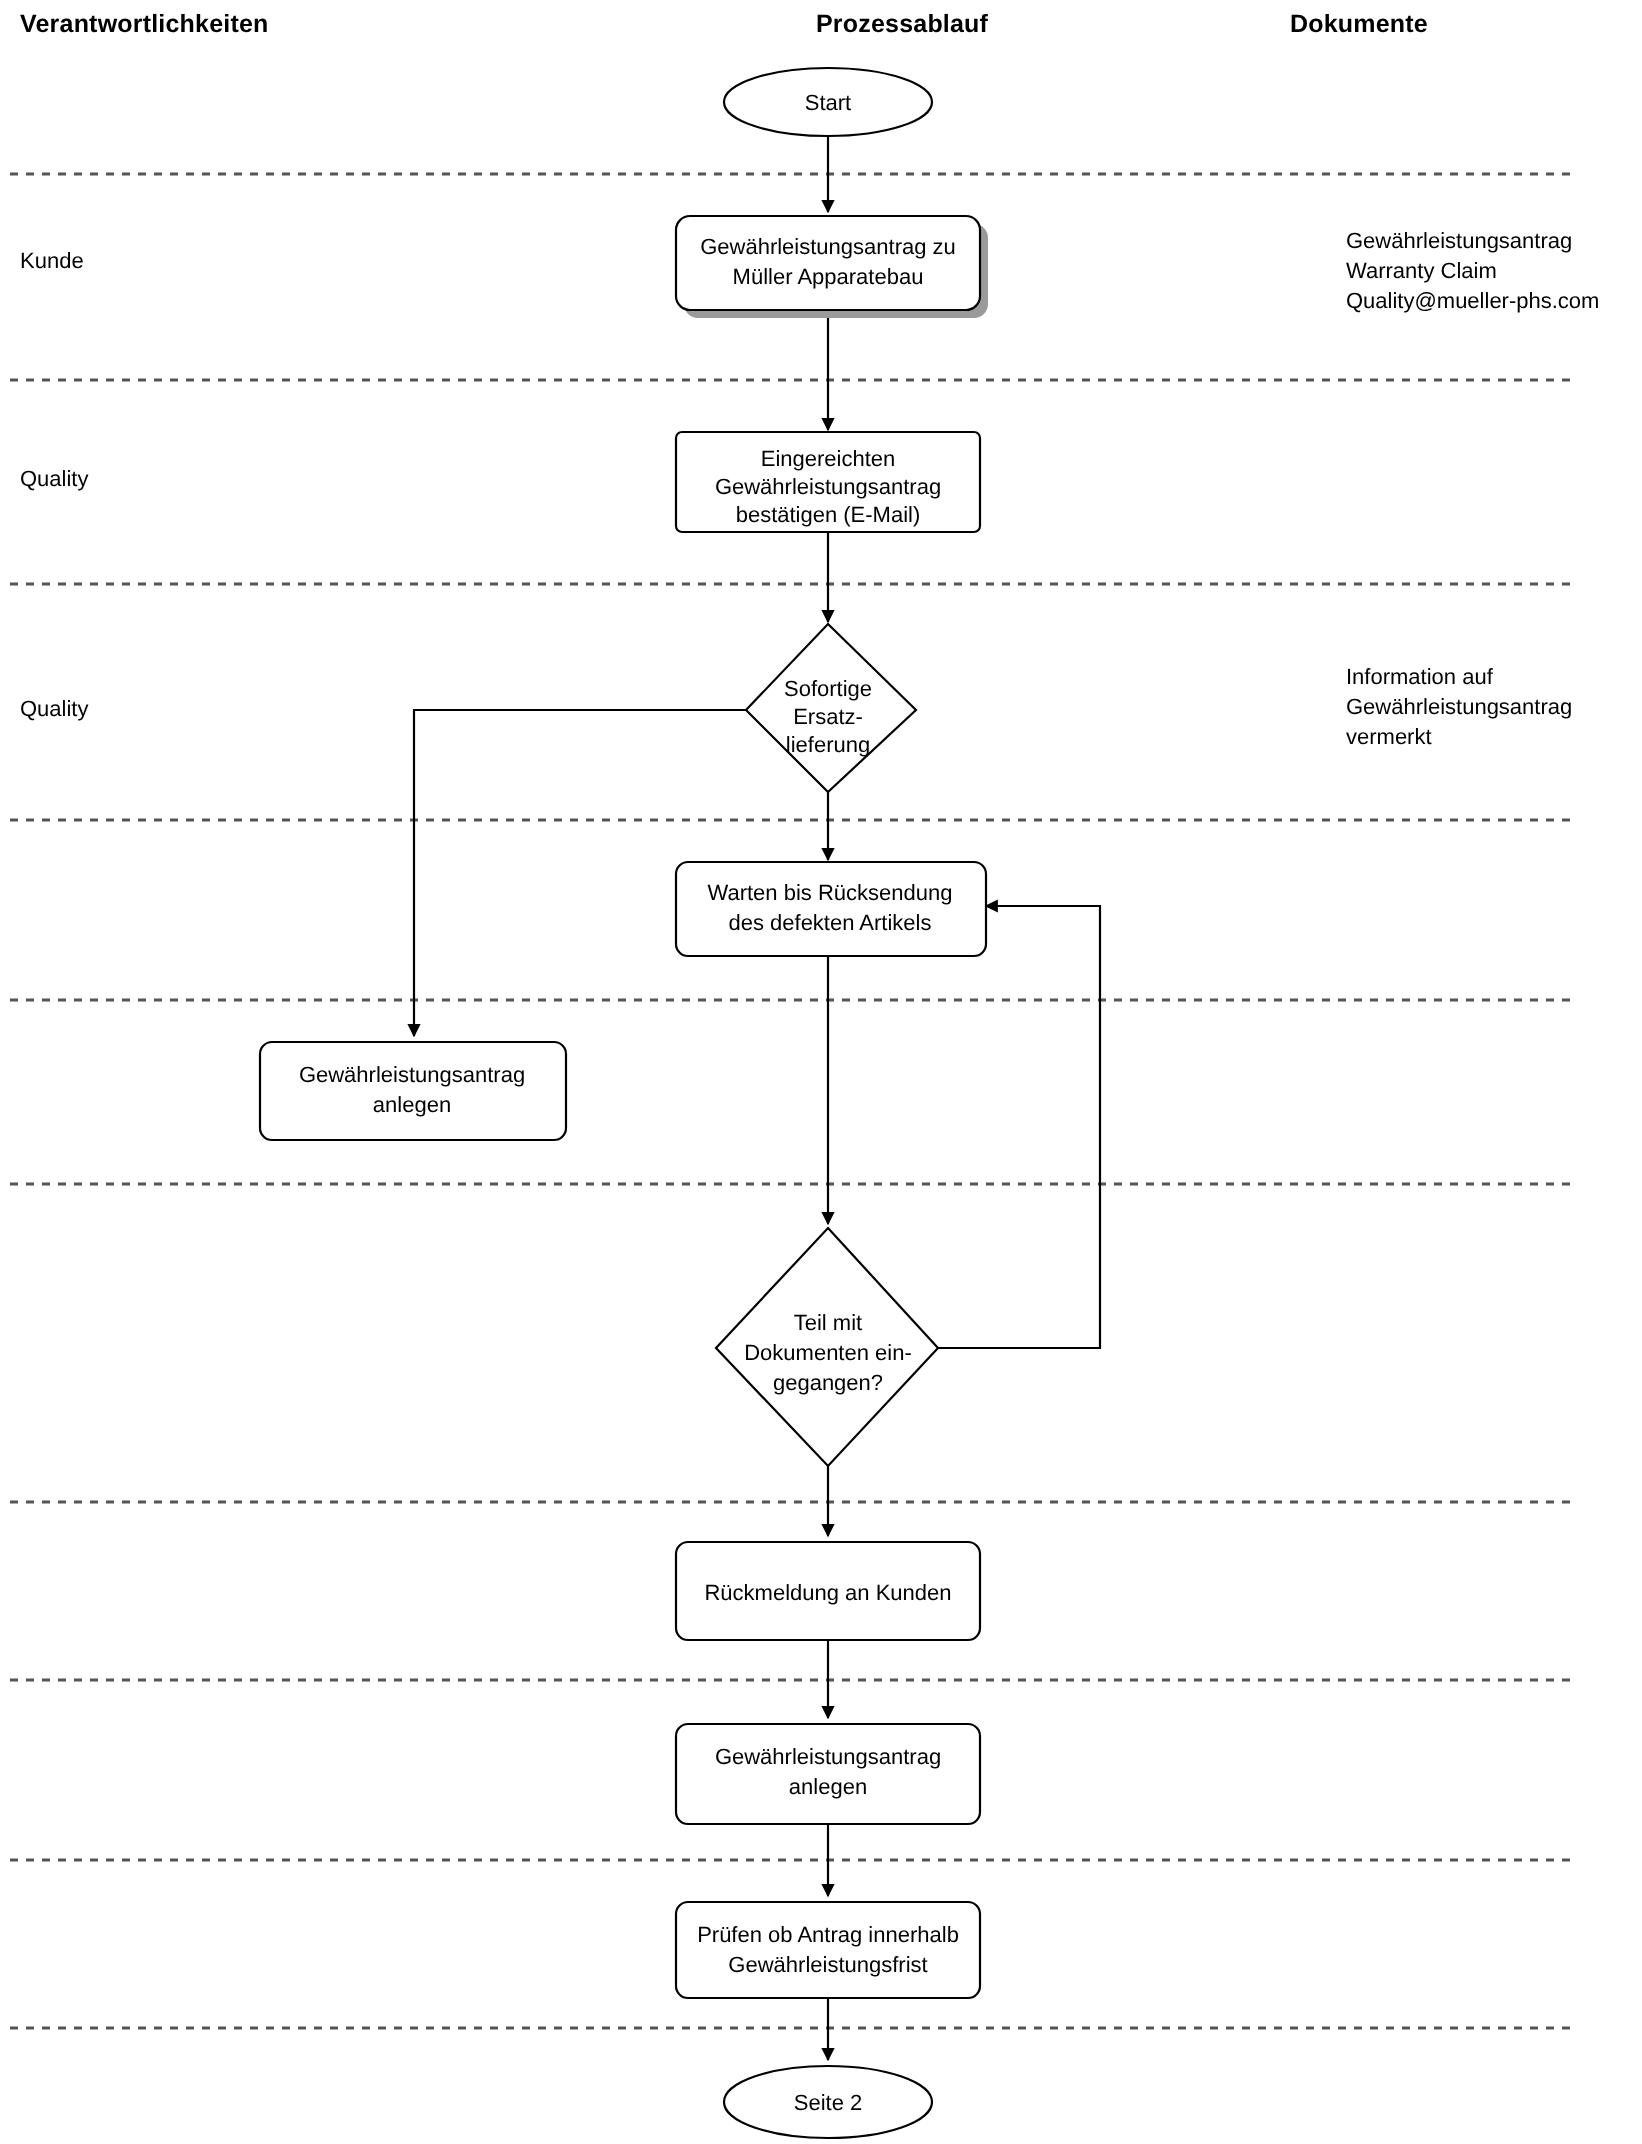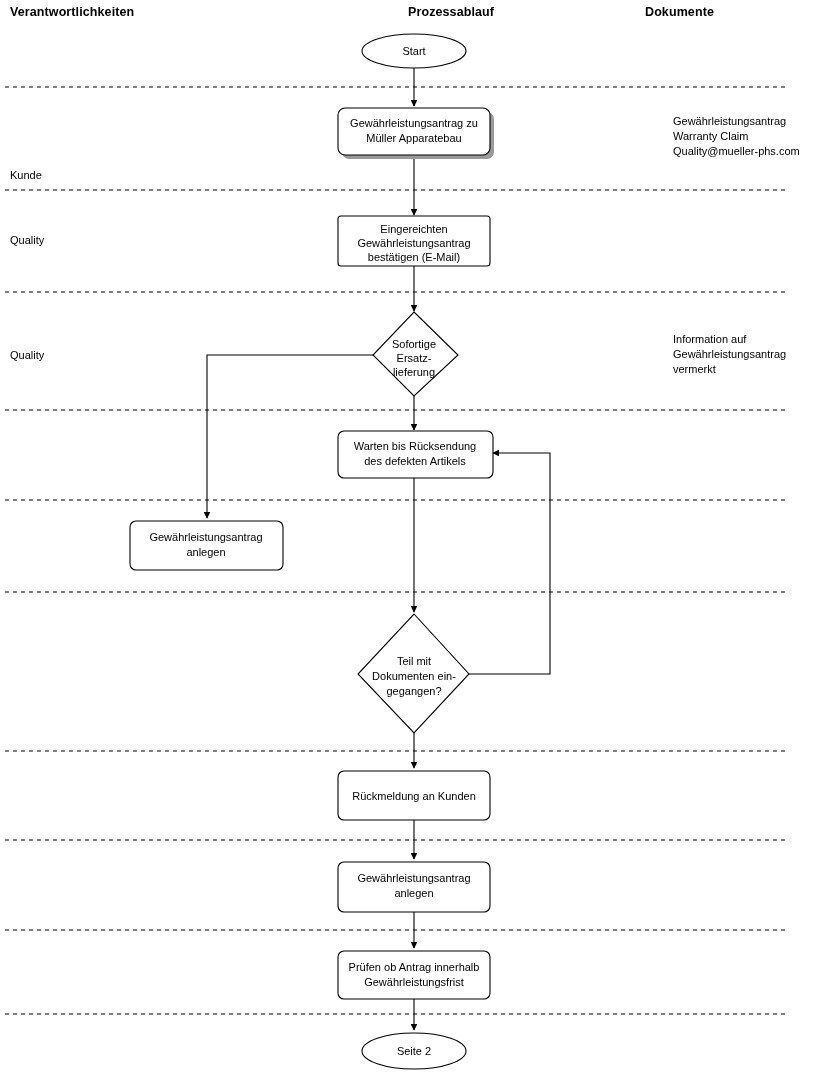--- a/index.html
+++ b/index.html
@@ -74,21 +74,21 @@
 </style>
 </head>
 <body>
 
 <div id="canvas">
 
   <div class="col-head" style="left:10px; top:5px;">Verantwortlichkeiten</div>
   <div class="col-head" style="left:366px; top:5px;padding-left:42px;">Prozessablauf</div>
   <div class="col-head" style="left:645px; top:5px;">Dokumente</div>
 
-  <div class="swim-label" style="left:10px; top:125px;margin-top:44px;">Kunde</div>
+  <div class="swim-label" style="left:10px; top:125px;">Kunde</div>
   <div class="swim-label" style="left:10px; top:234px;">Quality</div>
   <div class="swim-label" style="left:10px; top:349px;">Quality</div>
 
   <div class="doc-note" style="left:673px; top:114px;">Gewährleistungsantrag
 Warranty Claim
 Quality@mueller-phs.com</div>
   <div class="doc-note" style="left:673px; top:332px;">Information auf
 Gewährleistungsantrag
 vermerkt</div>
 

